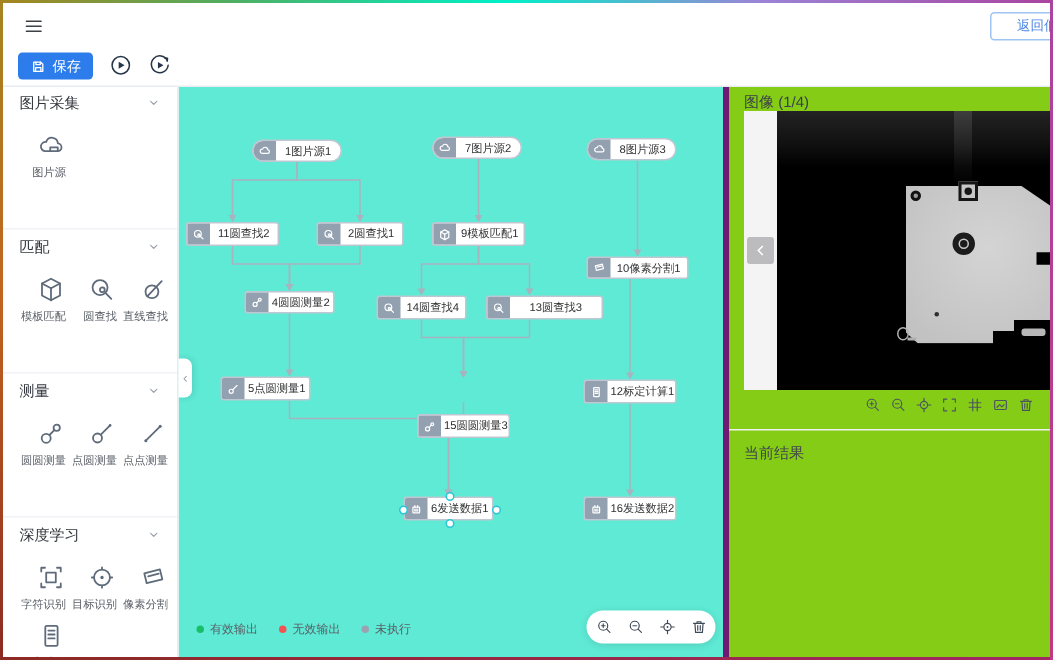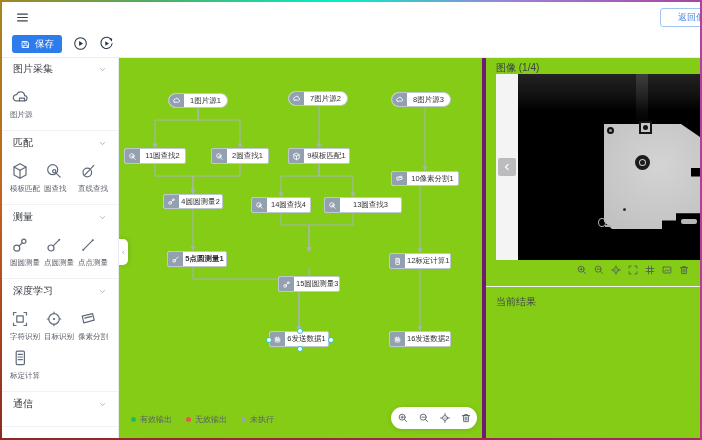--- a/index.html
+++ b/index.html
@@ -16,30 +16,30 @@
   .hbar{position:absolute;left:2px;top:2px;right:2px;height:28px;background:#fff;border-bottom:1px solid #eef0f3;z-index:5;}
   .menu-btn{position:absolute;left:12px;top:7px;width:16px;height:16px;color:#3c4148;cursor:pointer;}
   .back-btn{position:absolute;top:6px;left:658px;width:72px;height:19px;background:#fff;border:1px solid #9fc3f2;
             border-radius:3px;color:#4b86e3;font-size:9px;display:flex;align-items:center;justify-content:center;box-sizing:border-box;}
   .tbar{position:absolute;left:2px;top:30px;right:2px;height:27px;background:#fff;border-bottom:1px solid #e9ecf0;z-index:5;}
   .save-btn{position:absolute;left:10px;top:5px;height:18px;padding:0 8px;background:#2d7ceb;color:#fff;border:none;
             border-radius:3px;font-size:9.5px;display:flex;gap:4px;align-items:center;font-family:inherit;}
   .run-btn{position:absolute;top:5px;width:17px;height:17px;color:#263547;background:none;border:none;padding:0;}
   
   .sidebar{position:absolute;left:2px;top:57px;width:116px;bottom:2px;background:#fff;border-right:1px solid #e7eaee;z-index:4;overflow:hidden;}
-  .sec{border-bottom:1px solid #f0f2f5;padding:0 0 2px 0;}
+  .sec{border-bottom:1px solid #f0f2f5;padding:0 0 24px 0;}
   .sec-h{height:24px;display:flex;align-items:center;justify-content:space-between;padding:0 11px;cursor:pointer;}
   .sec-t{font-size:10px;color:#32363d;}
   .sec-c{color:#9aa0a8;}
   .items{display:flex;flex-wrap:wrap;padding:6px 4px 2px 8px;}
-  .tool{width:34px;display:flex;flex-direction:column;align-items:flex-start;margin:0 0 6px 0;cursor:grab;}
+  .tool{width:34px;display:flex;flex-direction:column;align-items:flex-end;margin:0 0 6px 0;cursor:grab;}
   .tool .ic{color:#5f6b7a;}
   .tool-l{font-size:7.5px;color:#595e66;margin-top:3px;white-space:nowrap;}
   
-  .canvas{position:absolute;left:119px;top:57px;width:363px;bottom:2px;background:#84cc16;overflow:hidden;}
+  .canvas{position:absolute;left:119px;top:57px;width:363px;bottom:2px;background:#5eead4;overflow:hidden;}
   .edges{position:absolute;left:0;top:0;z-index:1;}
   .node{position:absolute;display:flex;background:#fff;border:1px solid #bfc7d2;box-sizing:border-box;z-index:2;cursor:pointer;}
   .node.rect{border-radius:2px;}
   .node.pill{border-radius:8px;}
   .nicon{width:15px;flex:0 0 15px;background:#93a0b0;color:#fff;display:flex;align-items:center;justify-content:center;}
   .node.pill .nicon{border-radius:7px 0 0 7px;}
   .node.rect .nicon{border-radius:1px 0 0 1px;}
   .nlabel{flex:1;display:flex;align-items:center;justify-content:center;font-size:7.5px;color:#303133;white-space:nowrap;padding:0 2px;}
   .handle{position:absolute;width:6px;height:6px;border-radius:50%;background:#fff;border:1px solid #29c6d6;box-sizing:border-box;z-index:3;}
   .collapse{position:absolute;left:-1px;top:182px;width:10px;height:26px;background:#fff;border-radius:0 5px 5px 0;
@@ -431,21 +431,21 @@
           <span class="ic">
             <svg viewBox="0 0 20 20" width="9" height="9" fill="none" stroke="currentColor" stroke-width="1.8" stroke-linecap="round" stroke-linejoin="round">
               <circle cx="8.7" cy="8.7" r="5"></circle>
               <circle cx="10.2" cy="10.2" r="1.6"></circle>
               <path d="M12.3 12.3 16.2 16.2"></path>
             </svg>
           </span>
         </span>
         <span class="nlabel">13圆查找3</span>
       </div>
-      <div class="node rect" style="left: 48px; top: 194px; width: 60px; height: 16px; font-weight: bold;">
+      <div class="node rect" style="left: 28px; top: 194px; width: 60px; height: 16px;">
         <span class="nicon" style="background: rgb(147, 160, 176);">
           <span class="ic">
             <svg viewBox="0 0 20 20" width="9" height="9" fill="none" stroke="currentColor" stroke-width="1.8" stroke-linecap="round" stroke-linejoin="round">
               <circle cx="7" cy="13" r="3"></circle>
               <path d="M9.2 10.8 15.4 4.6"></path>
               <circle cx="15.4" cy="4.6" r=".9" fill="currentColor" stroke="none"></circle>
             </svg>
           </span>
         </span>
         <span class="nlabel">5点圆测量1</span>

